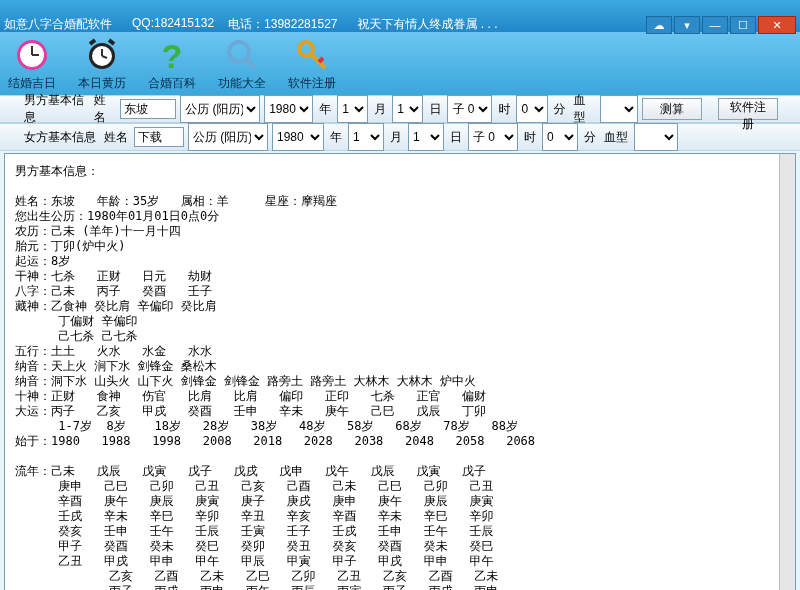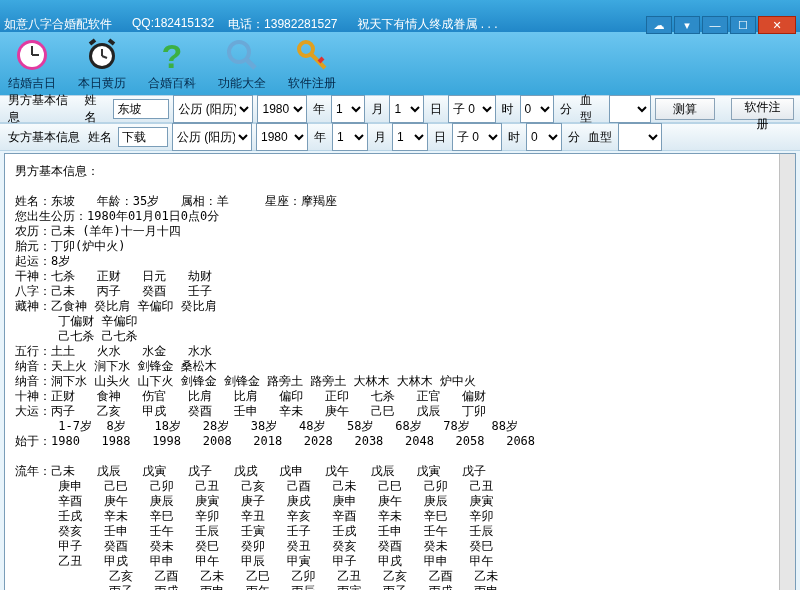--- a/index.html
+++ b/index.html
@@ -6,21 +6,21 @@
 body { width: 800px; height: 590px; background: #e8f4fb; overflow: hidden; }
 .titlebar { height: 26px; background: linear-gradient(#3da9e0,#2187c8); color: #fff; font-size: 12px; display: flex; align-items: flex-start; padding: 16px 4px; }
 .titlebar .title { flex: 0 0 auto; }
 .titlebar .spacer { flex: 1; }
 .winbtn { width: 26px; height: 18px; margin-left: 2px; display: inline-flex; align-items: center; justify-content: center; font-size: 11px; color: #fff; background: #2d8bc9; border: 1px solid #1a6a9e; }
 .winbtn.close { background: #d84a2b; border-color: #a6230a; width: 38px; }
 .toolbar { height: 63px; background: linear-gradient(#6cc6f0,#3aa6db); display: flex; align-items: center; padding: 0 8px; gap: 22px; }
 .tbitem { display: flex; flex-direction: column; align-items: center; cursor: pointer; }
 .tbicon { width: 38px; height: 38px; display: flex; align-items: center; justify-content: center; }
 .tblabel { font-size: 12px; color: #05294a; margin-top: 1px; }
-.formrow { height: 28px; background: linear-gradient(#f7fbfd,#dceaf3); border-top: 1px solid #b8d4e6; border-bottom: 1px solid #b8d4e6; display: flex; align-items: center; padding: 0 6px; font-size: 12px; gap: 4px; }
+.formrow { height: 28px; background: linear-gradient(#f7fbfd,#dceaf3); border-top: 1px solid #b8d4e6; border-bottom: 1px solid #b8d4e6; display: flex; align-items: center; padding: 0 22px; font-size: 12px; gap: 4px; }
 .formrow .lbl { padding: 0 2px; }
 .formrow input[type=text] { height: 20px; border: 1px solid #7a9db8; background: #fff; padding: 0 3px; font-size: 12px; }
 .formrow select { height: 28px; border: 1px solid #7a9db8; background: #fff; font-size: 12px; }
 .btn { height: 22px; min-width: 60px; background: linear-gradient(#fdfdfd,#e4e9ee); border: 1px solid #8aa3b8; font-size: 12px; cursor: pointer; padding: 0 10px; }
 .btnrow { margin-left: auto; display: flex; gap: 16px; }
 .output-wrap { position: relative; height: calc(590px - 26px - 63px - 56px); border: 1px solid #7a9db8; margin: 2px 4px; background: #fff; }
 .output { width: 100%; height: 100%; font-family: "SimSun", monospace; font-size: 12px; line-height: 15px; white-space: pre; padding: 10px; overflow: auto; border: none; resize: none; }
 .scrollbar { position: absolute; right: 0; top: 0; width: 16px; height: 100%; background: #e6e6e6; border-left: 1px solid #c0c0c0; }
 </style>
 </head>

